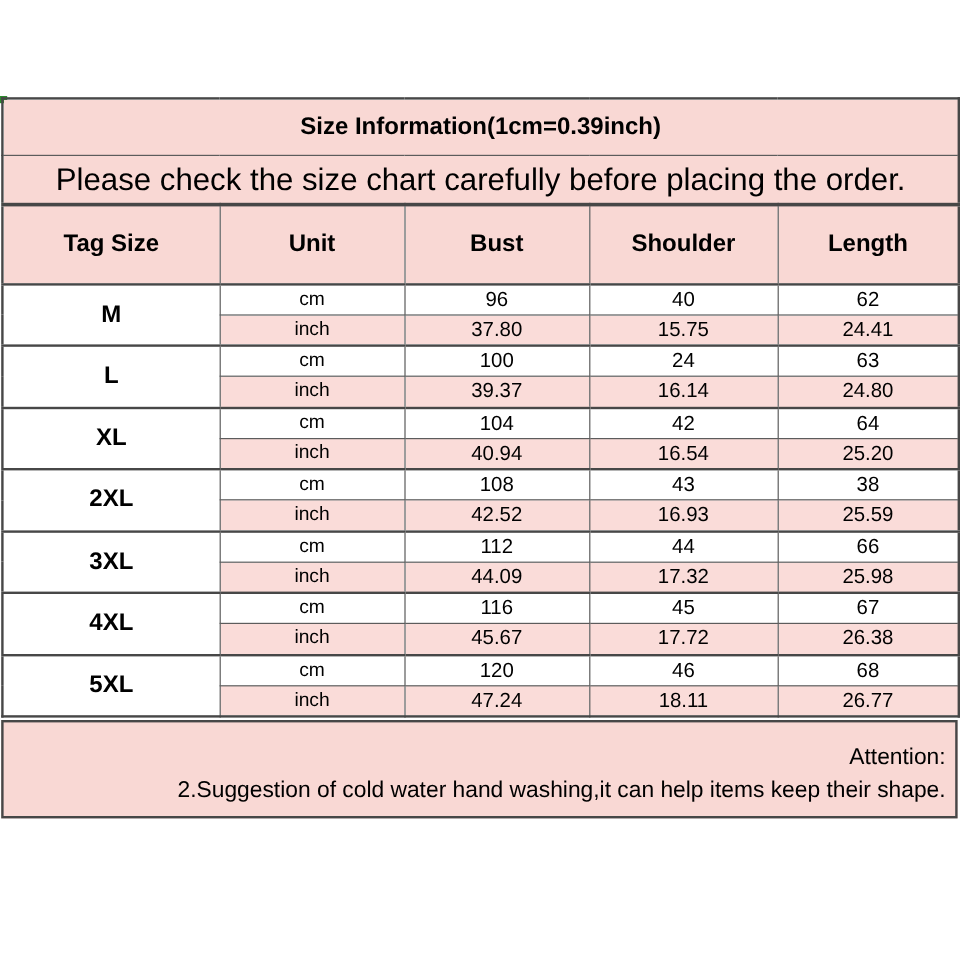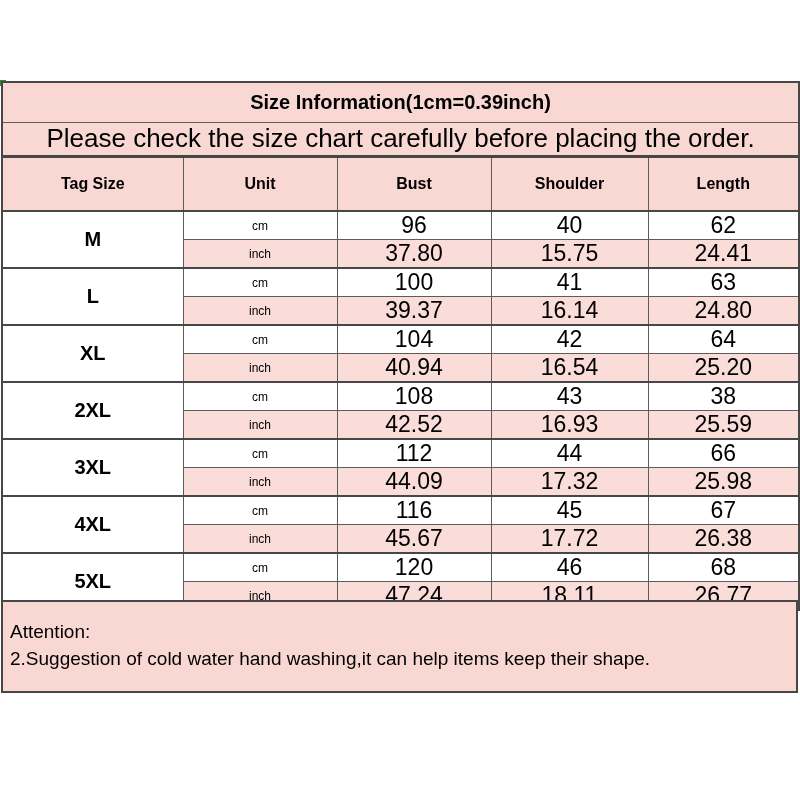--- a/index.html
+++ b/index.html
@@ -51,40 +51,41 @@
   tr.subtitle-row td{
     height:34px;
     background:var(--pink);
     font-size:26px;
     border-bottom:3px solid var(--border-dark);
   }
   tr.header-row th{
     height:55px;
     background:var(--pink);
     font-weight:bold;
-    font-size:16px;
+    font-size:20px;
     border-bottom:2px solid var(--border-dark);
   }
   tr.cm-row{background:#ffffff;}
   tr.inch-row{background:var(--pink-row);}
   tr.group-start td{border-top:2px solid var(--border-dark);}
   td.tag-cell{
     background:#ffffff;
     font-weight:bold;
     font-size:20px;
   }
-  td.unit-cell{font-size:12px;}
-  td.value-cell{font-size:23px;}
+  td.unit-cell{font-size:16px;}
+  td.value-cell{font-size:17px;}
   .attention{
-    position:absolute;left:1px;top:600px;width:797px;height:93px;
+    position:absolute;left:1px;top:600px;width:797px;height:82px;
     background:var(--pink);
     border:2px solid var(--border-dark);
     font-size:19px;
     line-height:27px;
     padding:16px 8px 0 7px;
+    text-align:right;
   }
 </style>
 </head>
 <body>
 
 <div class="corner-marker"></div>
 
 <div class="chart-wrap">
   <table>
     <colgroup>
@@ -120,21 +121,21 @@
         <tr class="inch-row">
           <td class="unit-cell">inch</td>
           <td class="value-cell">37.80</td>
           <td class="value-cell">15.75</td>
           <td class="value-cell">24.41</td>
         </tr>
         <tr class="cm-row group-start">
           <td class="tag-cell" rowspan="2">L</td>
           <td class="unit-cell">cm</td>
           <td class="value-cell">100</td>
-          <td class="value-cell">41</td>
+          <td class="value-cell">24</td>
           <td class="value-cell">63</td>
         </tr>
         <tr class="inch-row">
           <td class="unit-cell">inch</td>
           <td class="value-cell">39.37</td>
           <td class="value-cell">16.14</td>
           <td class="value-cell">24.80</td>
         </tr>
         <tr class="cm-row group-start">
           <td class="tag-cell" rowspan="2">XL</td>

